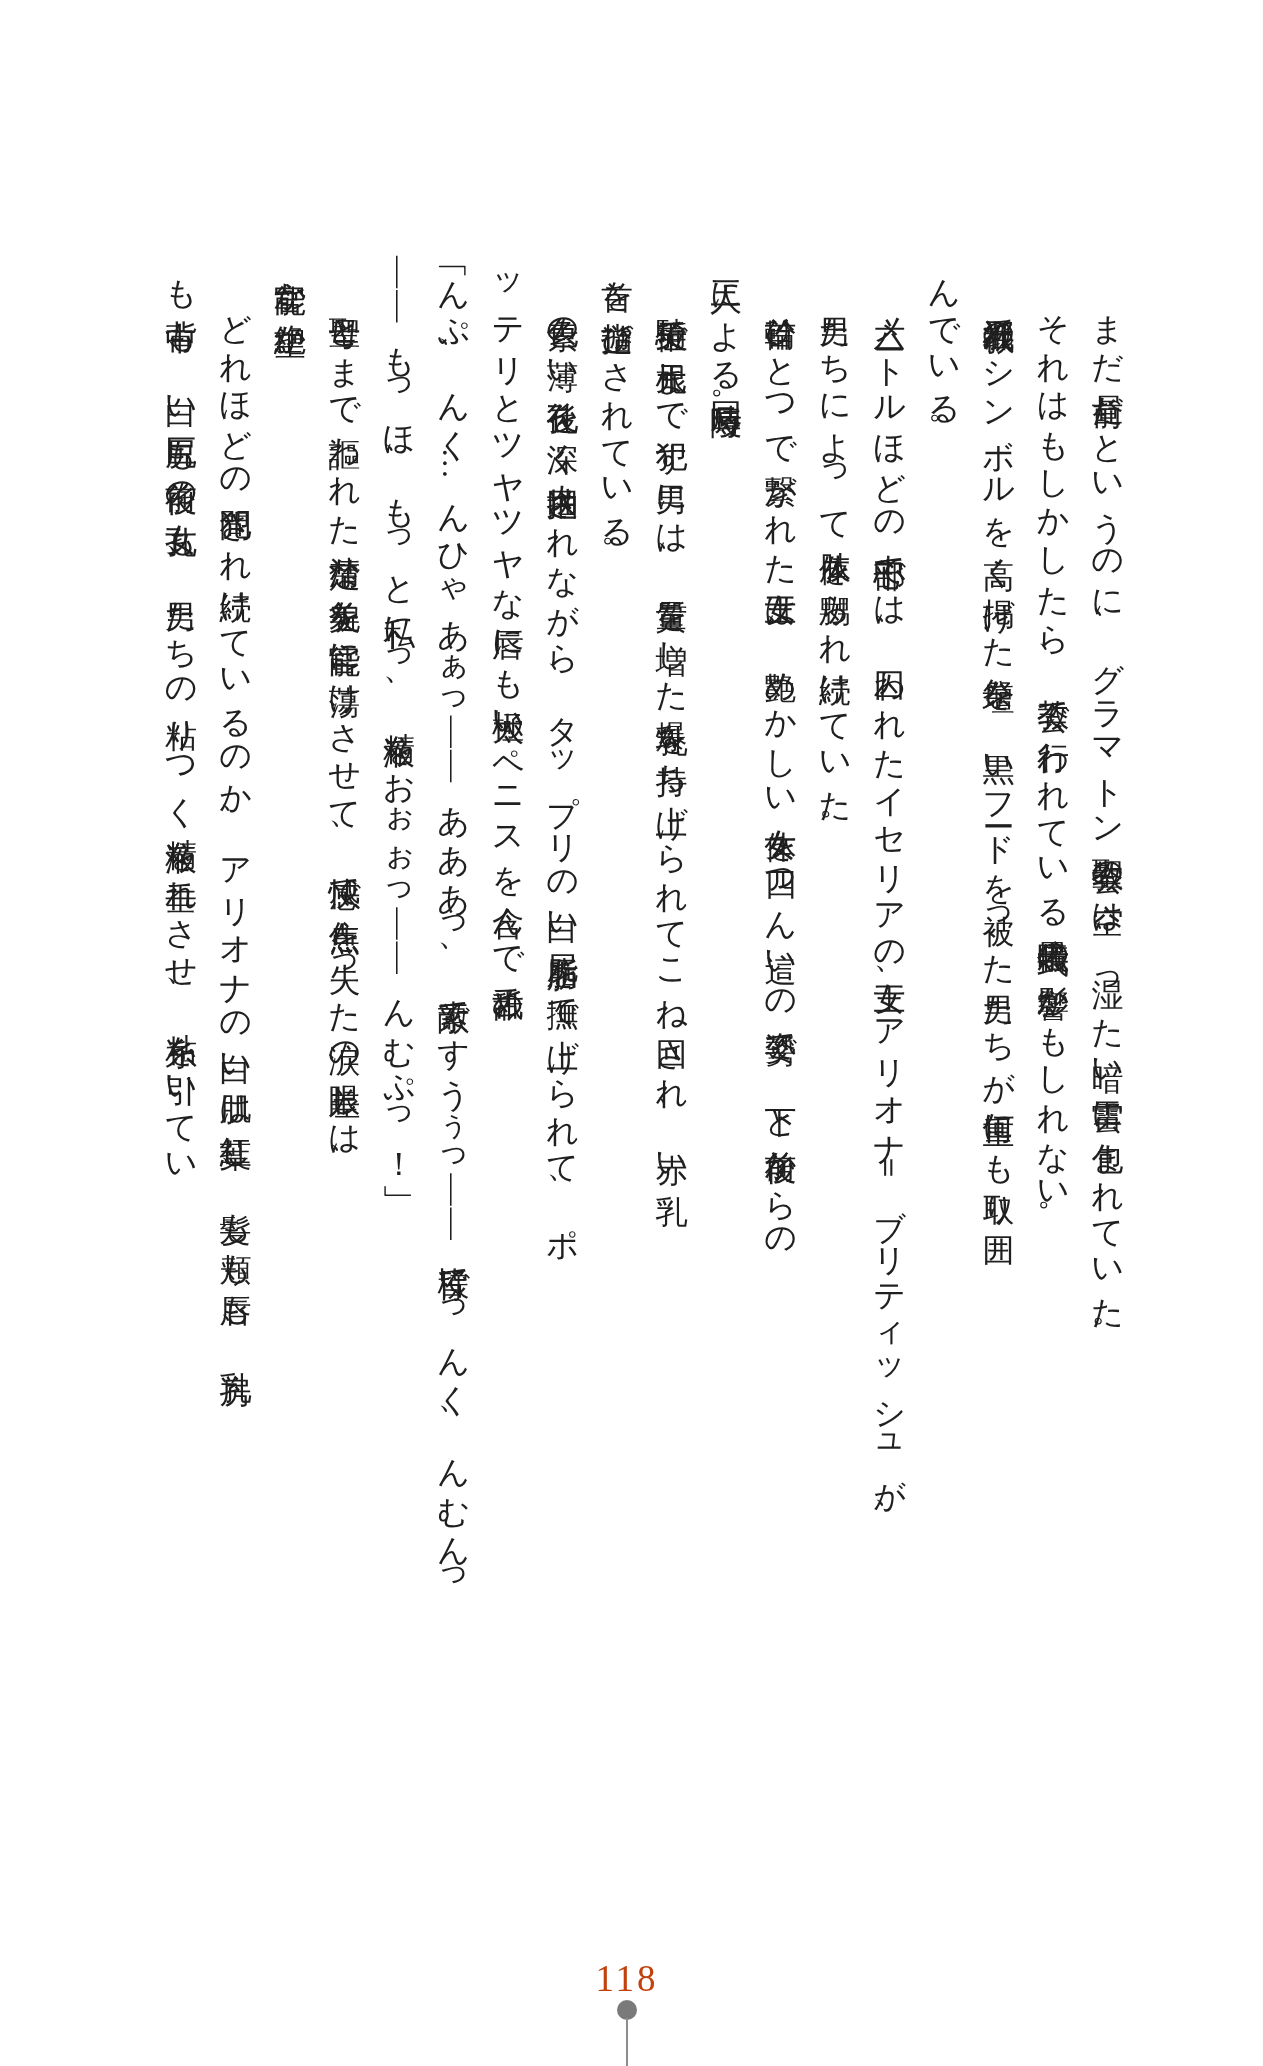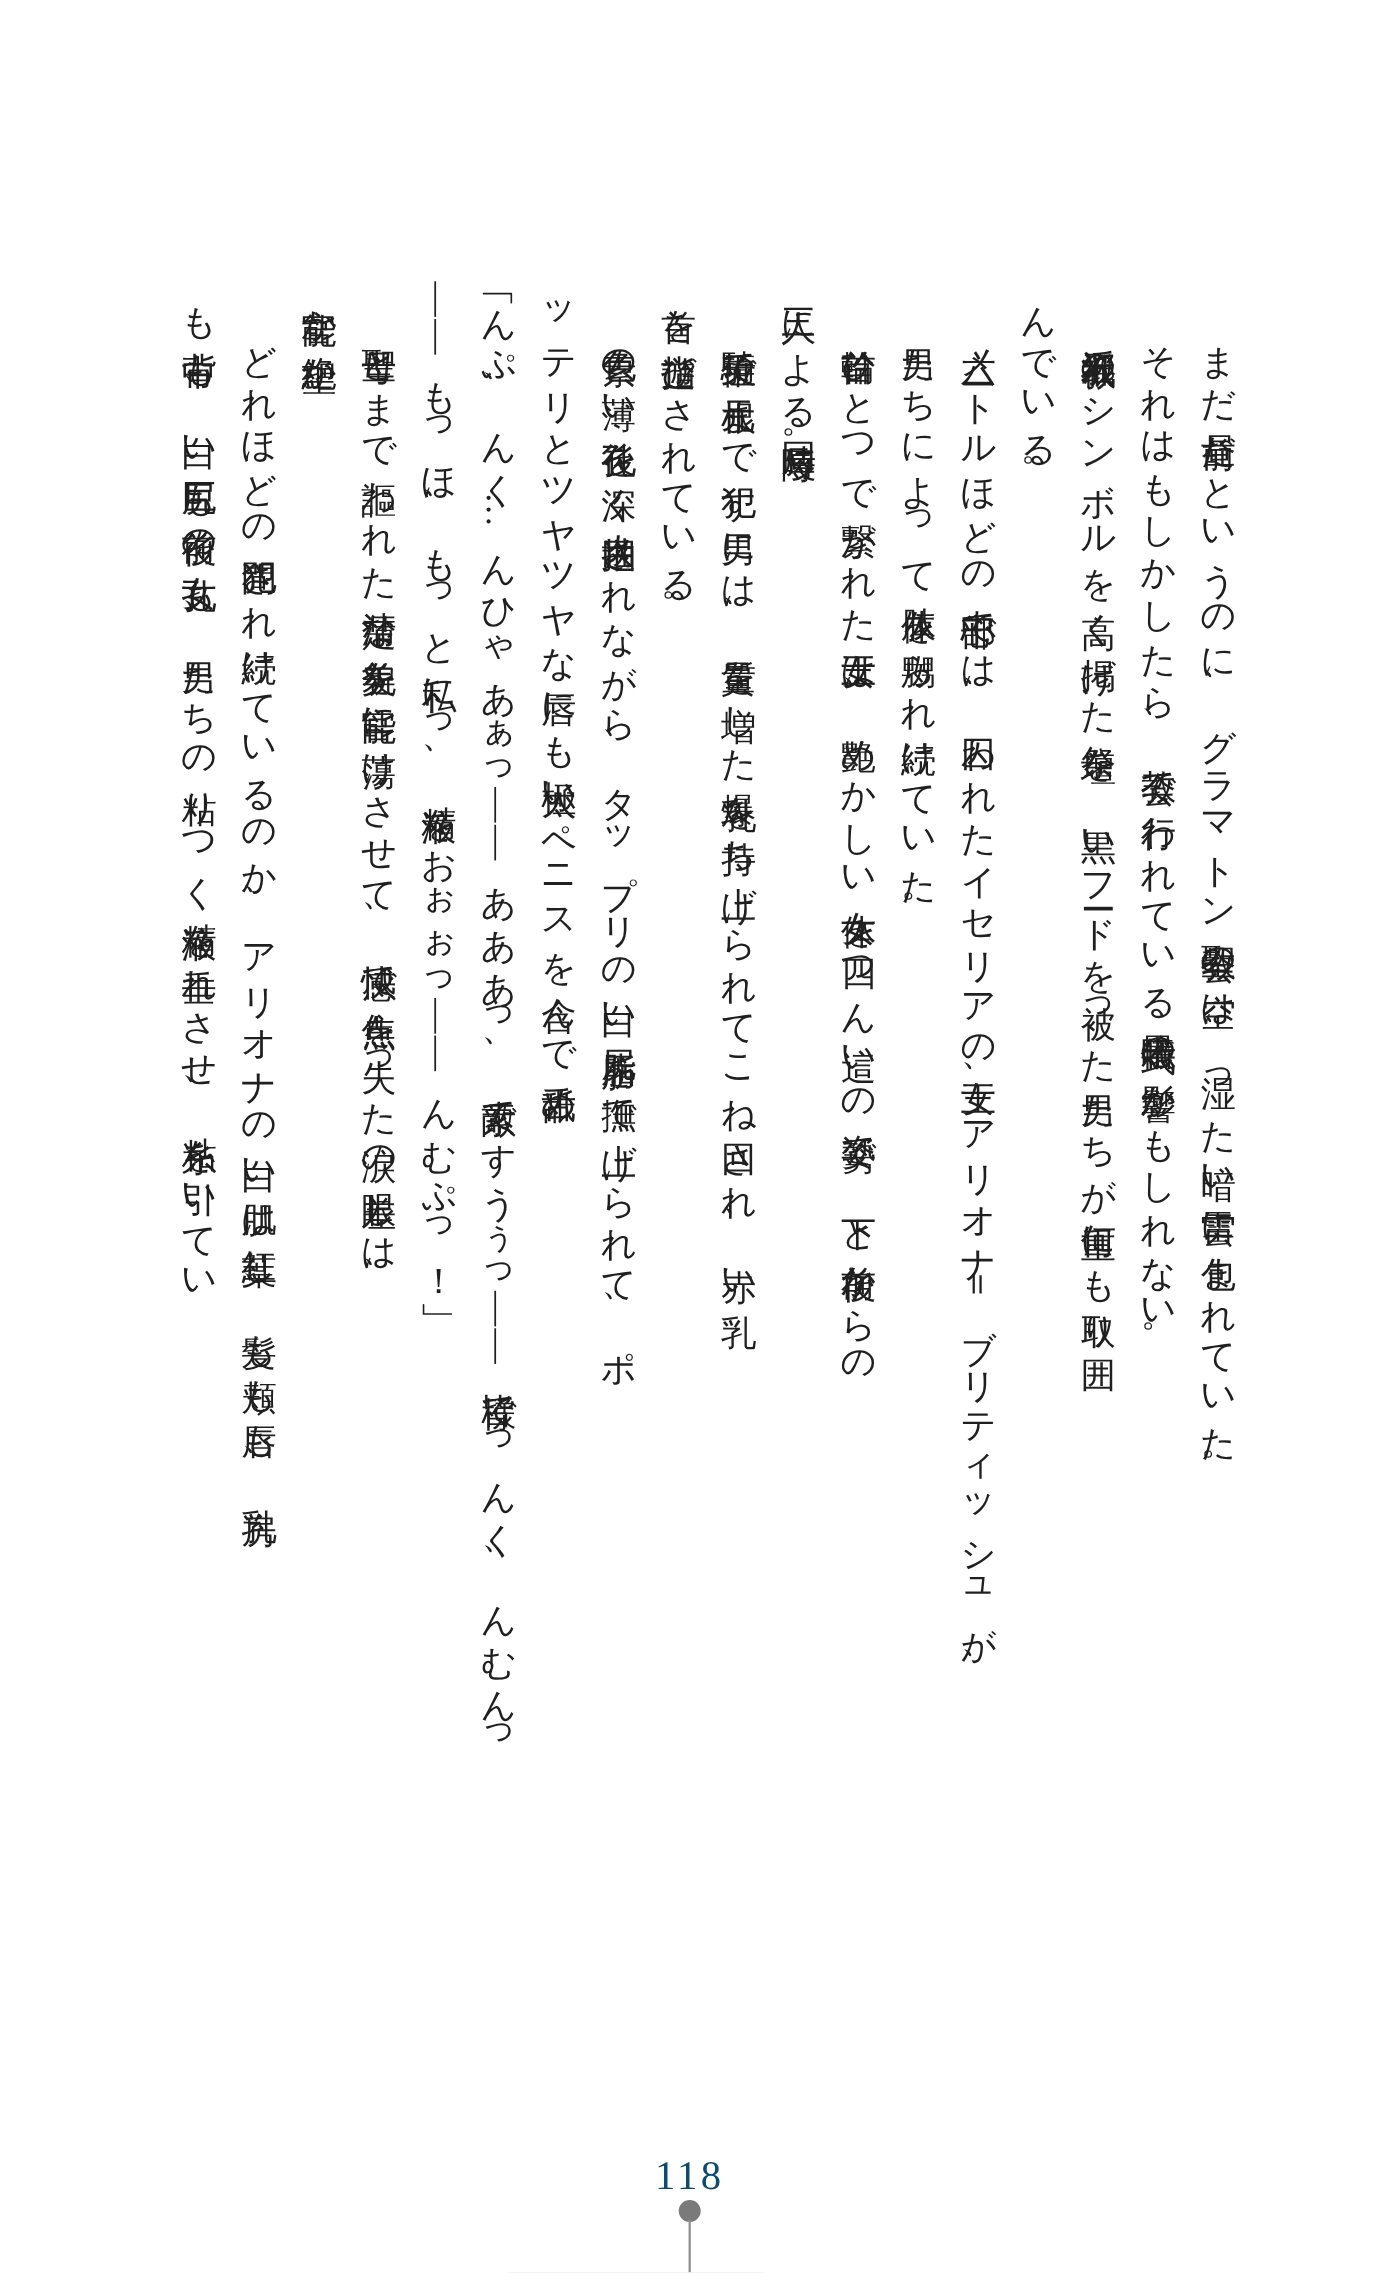--- a/index.html
+++ b/index.html
@@ -37,21 +37,21 @@
   .text-column.indent {
     text-indent: 36px;
   }
   .page-number {
     position: absolute;
     top: 1960px;
     left: 627px;
     transform: translateX(-50%);
     font-size: 37px;
     letter-spacing: 3px;
-    color: #0c4a6e;
+    color: #c2410c;
     line-height: 1;
   }
   .marker-circle {
     position: absolute;
     left: 617px;
     top: 2000px;
     width: 20px;
     height: 20px;
     border-radius: 50%;
     background: #7a7a7a;

